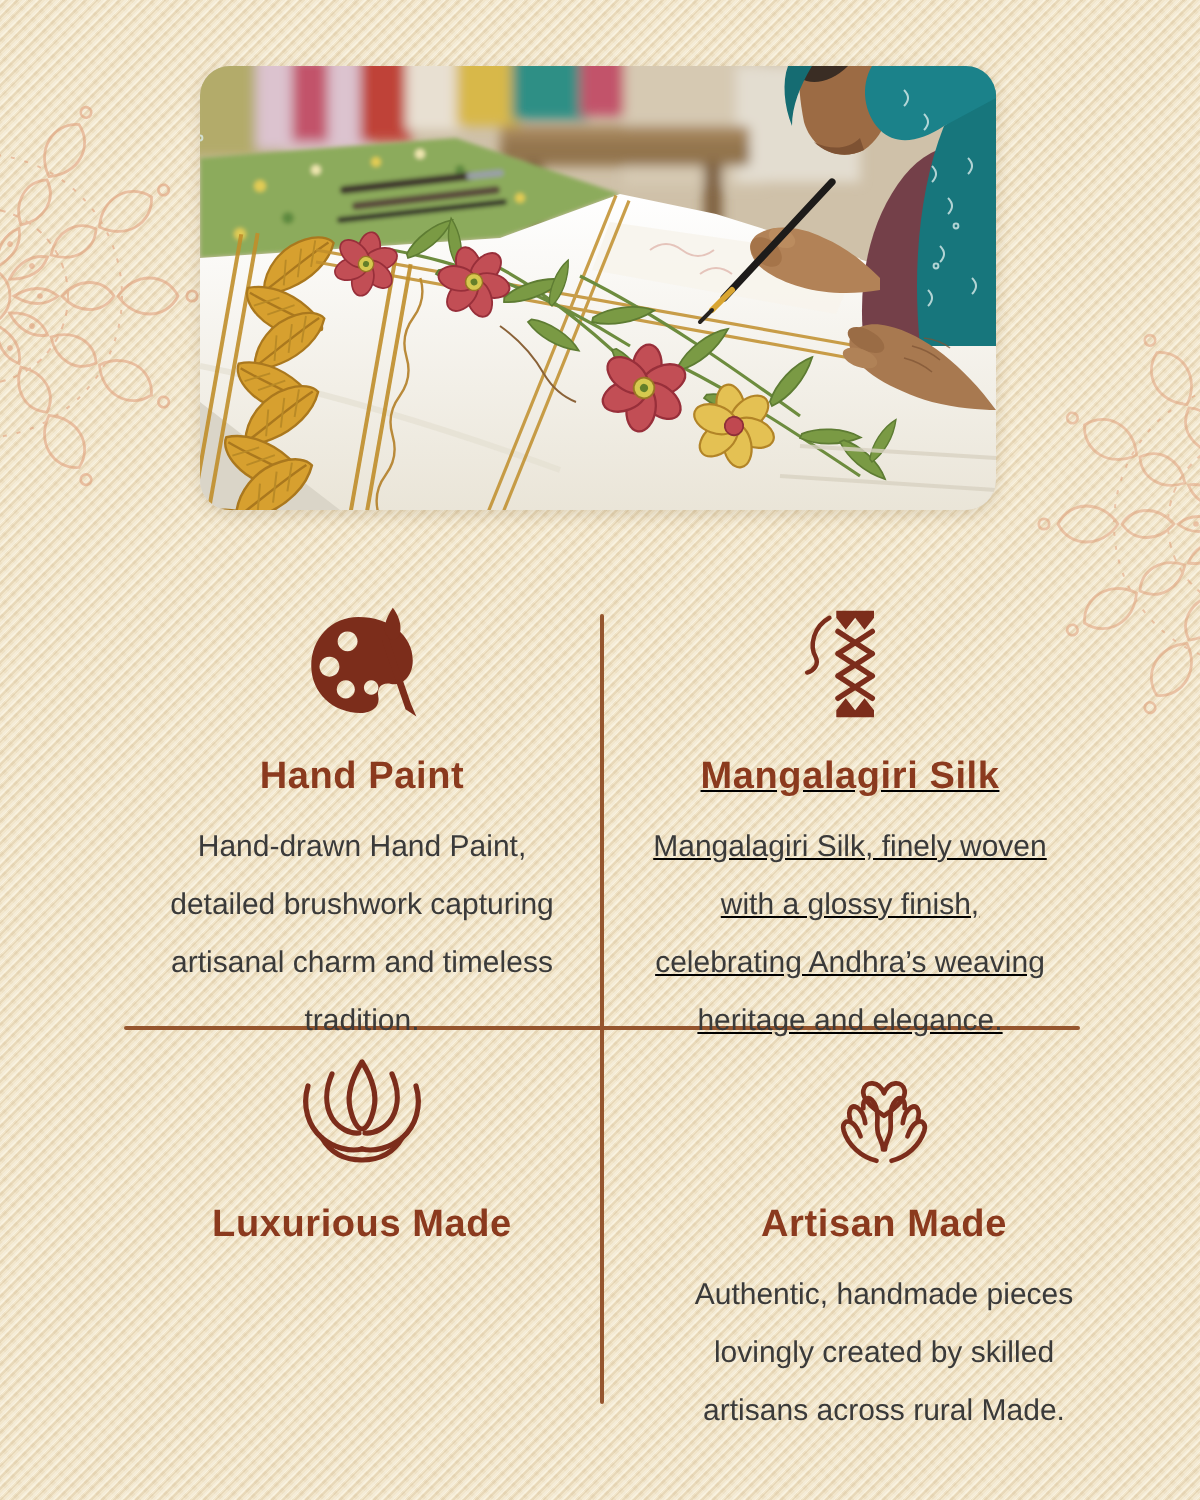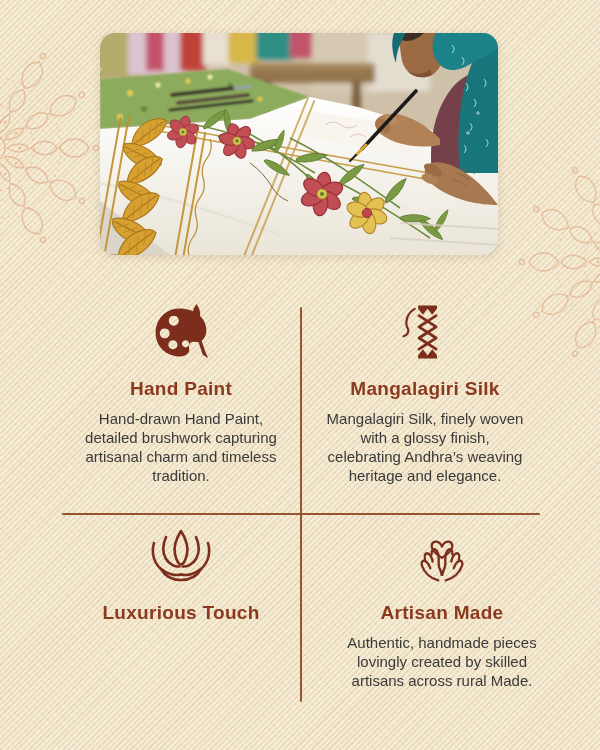--- a/index.html
+++ b/index.html
@@ -16,30 +16,30 @@
   .hero{
     position:absolute;left:100px;top:33px;width:398px;height:222px;
     border-radius:15px;overflow:hidden;box-shadow:0 2px 8px rgba(90,60,20,0.15);
   }
   .hero svg{display:block;}
   .features{position:absolute;left:0;top:0;width:600px;height:750px;}
   .divider-v{position:absolute;left:300px;top:307px;width:2px;height:395px;background:#95552e;border-radius:1px;}
   .divider-h{position:absolute;left:62px;top:513px;width:478px;height:2px;background:#95552e;border-radius:1px;}
   .cell{position:absolute;width:244px;text-align:center;}
   .cell-1{left:59px;top:300px;}
-  .cell-2{left:303px;top:300px;}
+  .cell-2{left:303px;top:300px;text-decoration:underline;}
   .cell-3{left:59px;top:524px;}
   .cell-4{left:303px;top:524px;padding-left:17px;}
   .icon-wrap{height:64px;display:flex;align-items:center;justify-content:center;}
   .feature-title{
     margin:14px 0 0 0;font-size:19px;font-weight:700;letter-spacing:0.3px;
     color:#8b3a1e;
   }
   .feature-desc{
-    margin:9px auto 0 auto;width:244px;font-size:15px;line-height:19px;color:#3a3a3a;
+    margin:9px auto 0 auto;width:244px;font-size:15px;line-height:29px;color:#3a3a3a;
     white-space:pre-line;
   }
 </style>
 </head>
 <body>
 
 <div class="canvas">
 
   <svg class="deco" viewBox="0 0 600 750">
     <defs>
@@ -294,21 +294,21 @@
           <g fill="none" stroke="#7c2d1b" stroke-width="2.6" stroke-linecap="round" stroke-linejoin="round">
             <path d="M33,4 C28,12 25.5,20 27,27 C28.5,34 31,37.5 33,37.5 C35,37.5 37.5,34 39,27 C40.5,20 38,12 33,4 Z"></path>
             <path id="lot-p1" d="M18,10 C14.5,18 14.5,26 18,32 C21,37 27,40 31.5,39.5"></path>
             <use href="#lot-p1" transform="translate(66,0) scale(-1,1)"></use>
             <path id="lot-p2" d="M6,16 C3,26 6,36 13,42 C19,47 27,49 33,47.5"></path>
             <use href="#lot-p2" transform="translate(66,0) scale(-1,1)"></use>
             <path d="M13,42 C17,49 24,53 33,53 C42,53 49,49 53,42"></path>
           </g>
         </svg>
       </div>
-      <h3 class="feature-title">Luxurious Touch</h3>
+      <h3 class="feature-title">Luxurious Made</h3>
     </div>
 
     <div class="cell cell-4">
       <div class="icon-wrap">
         <svg width="60" height="60" viewBox="0 0 64 64">
           <g fill="none" stroke="#7c2d1b" stroke-width="2.5" stroke-linecap="round" stroke-linejoin="round">
             <path d="M32,22 C29.5,15.5 22,15 21,20.5 C20.2,25 25,29.5 32,34 C39,29.5 43.8,25 43,20.5 C42,15 34.5,15.5 32,22 Z"></path>
             <path id="hnd-l" d="M28,58 C20,56 13,50 10.5,42 C9.5,38.5 11.5,36 14.5,37.5 C17,39 18.5,42 19.5,45 M14,36 C12.5,31 14.5,28 17.5,29.5 C20,31 21.5,34.5 22,38 M21,30 C20.5,25.5 23,23.5 25.5,25.5 C27.5,27.5 28.5,31 28.5,34.5 C28.5,38 28,41 29,44 C30,47 31.5,49 31.5,52"></path>
             <use href="#hnd-l" transform="translate(64,0) scale(-1,1)"></use>
           </g>

